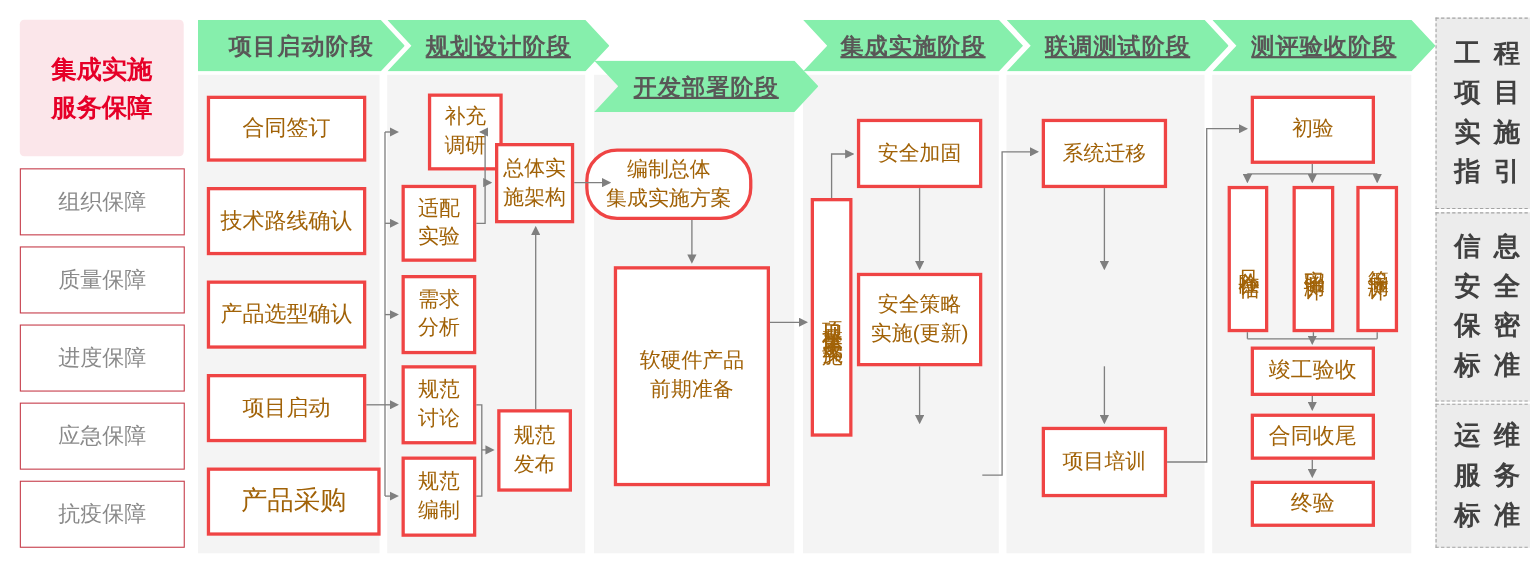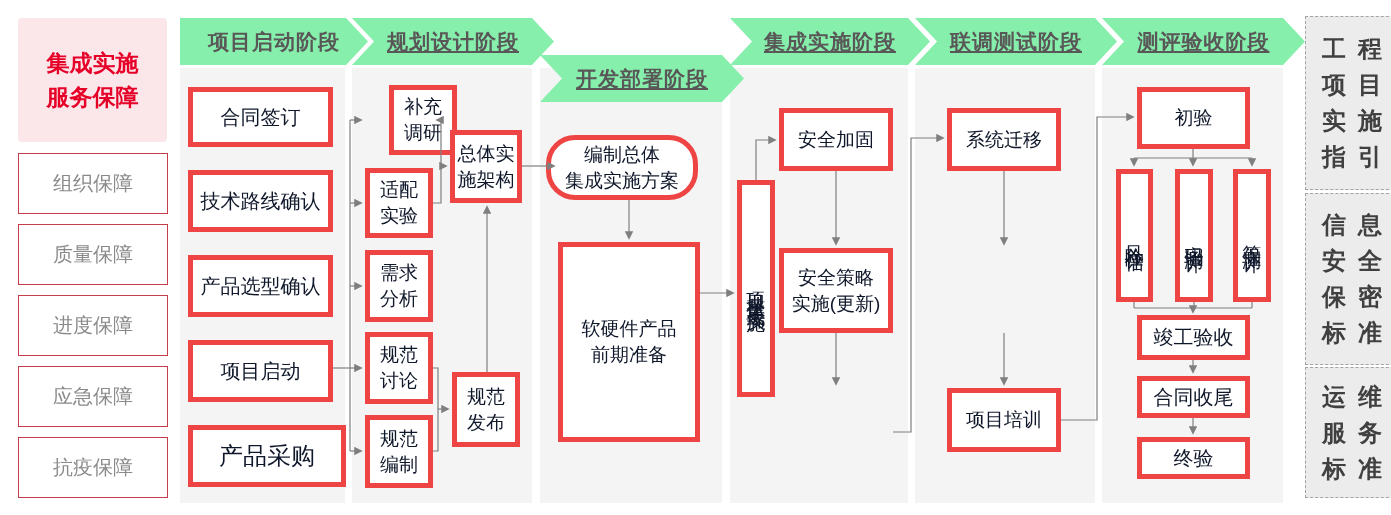--- a/index.html
+++ b/index.html
@@ -4,21 +4,21 @@
 <style>
   html,body{margin:0;padding:0;background:#fff;}
   #canvas{position:relative;width:1391px;height:515px;background:#fff;overflow:hidden;
           font-family:"Liberation Sans","DejaVu Sans",sans-serif;}
   .stage-bg{position:absolute;top:68px;height:435px;background:#f4f4f4;}
   .stage-hdr{position:absolute;top:18px;height:47px;background:#86efac;color:#595757;
              font-weight:bold;font-size:21px;letter-spacing:1px;
              display:flex;align-items:center;justify-content:center;}
   .hdr-first{clip-path:polygon(0 0,calc(100% - 22px) 0,100% 50%,calc(100% - 22px) 100%,0 100%);}
   .hdr-mid{clip-path:polygon(0 0,calc(100% - 22px) 0,100% 50%,calc(100% - 22px) 100%,0 100%,22px 50%);text-decoration:underline;}
-  .fbox{position:absolute;background:#fff;border:5px solid #ef4444;color:#0f172a;font-size:19px;
+  .fbox{position:absolute;background:#fff;border:3px solid #ef4444;color:#a16207;font-size:19px;
         display:flex;align-items:center;justify-content:center;text-align:center;
         white-space:pre-line;line-height:1.35;box-sizing:border-box;}
   .vtext{writing-mode:vertical-rl;text-orientation:upright;letter-spacing:3px;}
   .pink-title{position:absolute;left:18px;top:18px;width:149px;height:124px;background:#fbe6ea;
         border-radius:4px;color:#e60028;font-weight:bold;font-size:23px;line-height:1.5;
         display:flex;align-items:center;justify-content:center;text-align:center;white-space:pre-line;}
   .red-item{position:absolute;left:18px;width:150px;height:61px;background:#fff;
         border:1.5px solid #c63c4a;color:#8a8a8a;font-size:20px;box-sizing:border-box;
         display:flex;align-items:center;justify-content:center;}
   .panel{position:absolute;left:1305px;width:94px;background:#ececec;border:1.5px dashed #a3a3a3;
@@ -80,21 +80,21 @@
 分析</div>
   <div class="fbox" style="left:365px;top:332px;width:68px;height:72px;">规范
 讨论</div>
   <div class="fbox" style="left:365px;top:415px;width:68px;height:73px;">规范
 编制</div>
   <div class="fbox" style="left:450px;top:130px;width:72px;height:73px;">总体实
 施架构</div>
   <div class="fbox" style="left:452px;top:372px;width:68px;height:75px;">规范
 发布</div>
 
-  <div class="fbox" style="left:546px;top:135px;width:152px;height:65px;border-radius:29px;">编制总体
+  <div class="fbox" style="left:532px;top:135px;width:152px;height:65px;border-radius:29px;">编制总体
 集成实施方案</div>
   <div class="fbox" style="left:558px;top:242px;width:142px;height:200px;">软硬件产品
 前期准备</div>
 
   <div class="fbox vtext" style="left:737px;top:180px;width:38px;height:217px;">项目整体集成实施</div>
   <div class="fbox" style="left:779px;top:108px;width:114px;height:63px;">安全加固</div>
   <div class="fbox" style="left:779px;top:248px;width:114px;height:85px;">安全策略
 实施(更新)</div>
 
   <div class="fbox" style="left:947px;top:108px;width:114px;height:63px;">系统迁移</div>

